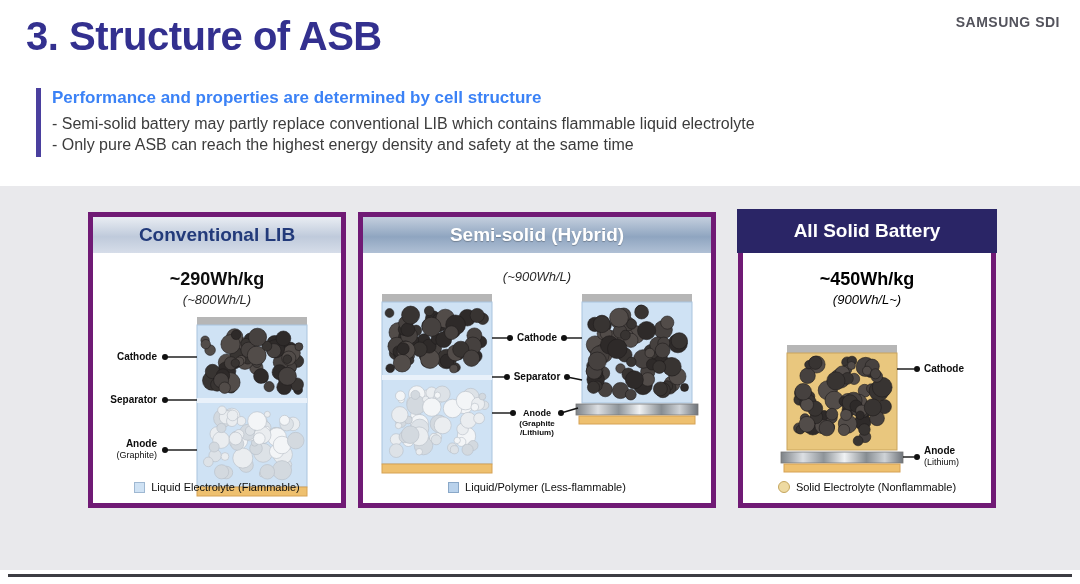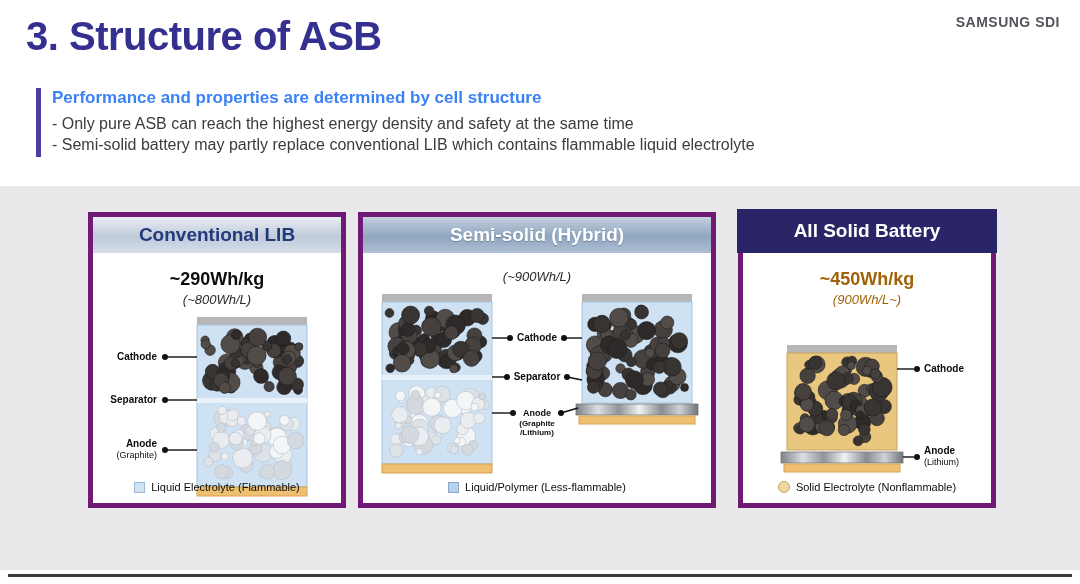--- a/index.html
+++ b/index.html
@@ -23,40 +23,40 @@
   .panel2{left:358px;width:358px;}
   .panel3{left:738px;width:258px;}
   .phead{height:36px;line-height:36px;text-align:center;font-weight:bold;font-size:19px;}
   .phead1{background:linear-gradient(180deg,#e9edf3,#bfcadb 55%,#d6dde9);color:#223a7a;}
   .phead2{background:linear-gradient(180deg,#c4cfde,#8fa5c0 55%,#b0c0d5);color:#fff;
     text-shadow:0 1px 1px rgba(0,0,0,.25);}
   .phead3{margin:-8px -6px 0 -6px;height:44px;line-height:44px;background:#2a2566;color:#fff;}
   .energy{text-align:center;margin-top:16px;}
   .energy .kg{font-size:18px;font-weight:bold;color:#0d0d0d;}
   .energy .l{font-size:13px;color:#2a2a2a;margin-top:2px;font-style:italic;}
-  .panel3 .energy .kg,.panel3 .energy .l{color:#a16207;}
+  .panel3 .energy .kg,.panel3 .energy .l{color:#000000;}
   .diagram{display:flex;justify-content:center;margin-top:4px;}
   .legend{position:absolute;bottom:10px;left:0;right:0;display:flex;align-items:center;
     justify-content:center;gap:6px;font-size:11px;color:#0d0d0d;}
   .sw{width:11px;height:11px;display:inline-block;box-sizing:border-box;}
   .sw-liquid{background:#cfe2f4;border:1px solid #9fb8d2;}
   .sw-poly{background:#b9d2ec;border:1px solid #8aa8c8;}
   .sw-solid{width:12px;height:12px;border-radius:50%;background:#eedaa2;border:1px solid #c5a65e;}
   svg text{font-family:"Liberation Sans",sans-serif;fill:#0d0d0d;}
 </style>
 </head>
 <body>
 
 <div class="brand">SAMSUNG SDI</div>
 <div class="slide-title">3. Structure of ASB</div>
 
 <div class="intro">
   <div class="heading">Performance and properties are determined by cell structure</div>
+  <div class="bullet">- Semi-solid battery may partly replace conventional LIB which contains flammable liquid electrolyte</div>
   <div class="bullet">- Only pure ASB can reach the highest energy density and safety at the same time</div>
-  <div class="bullet">- Semi-solid battery may partly replace conventional LIB which contains flammable liquid electrolyte</div>
 </div>
 
 <div class="band"></div>
 <div class="bottom-rule"></div>
 
 <div class="panel panel1">
   <div class="phead phead1">Conventional LIB</div>
   <div class="energy">
     <div class="kg">~290Wh/kg</div>
     <div class="l">(~800Wh/L)</div>

